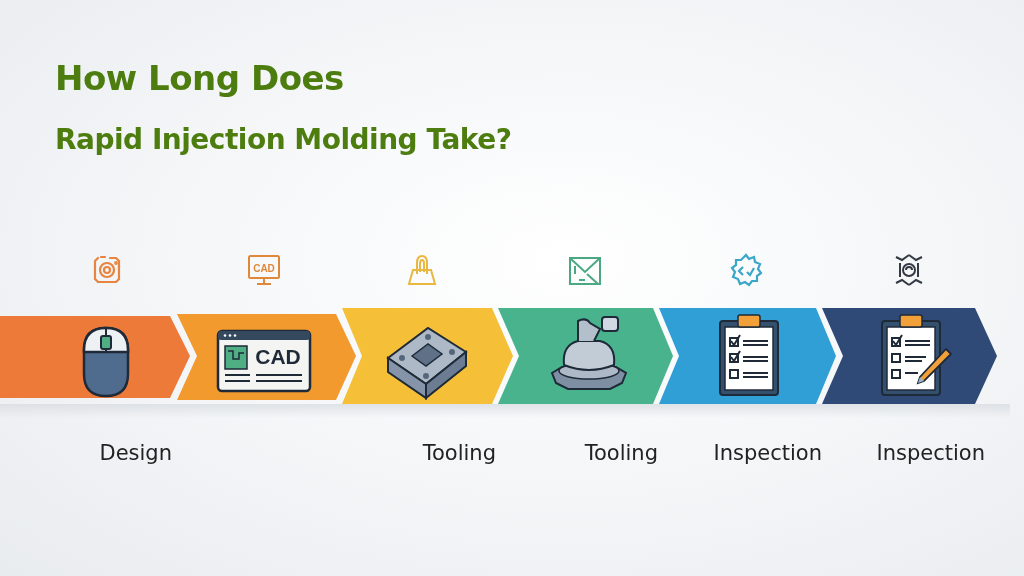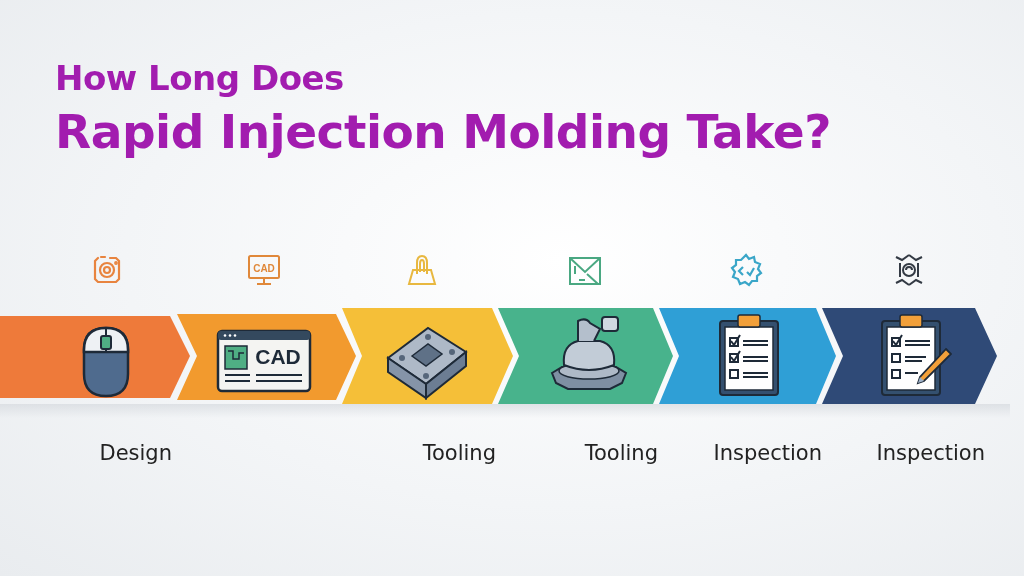--- a/index.html
+++ b/index.html
@@ -1,22 +1,22 @@
 <!DOCTYPE html>
 <html><head>
 <meta charset="utf-8">
 <style>
   html,body{margin:0;padding:0;}
   body{width:1024px;height:576px;overflow:hidden;position:relative;
        background:radial-gradient(ellipse at 55% 45%, #ffffff 0%, #f3f5f7 55%, #e9ecef 100%);
        font-family:"Liberation Sans", sans-serif;}
-  .title{position:absolute;left:55px;top:58px;color:#a21caf;font-weight:bold;
+  .title{position:absolute;left:55px;top:58px;color:#4d7c0f;font-weight:bold;
          font-family:"DejaVu Sans", sans-serif;letter-spacing:-0.5px;}
   .title .l1{font-size:34px;line-height:40px;display:block;}
-  .title .l2{font-size:47px;line-height:44px;display:block;margin-top:12px;}
+  .title .l2{font-size:28px;line-height:44px;display:block;margin-top:20px;}
   .top-icon{position:absolute;top:252px;width:36px;height:36px;}
   .band{position:absolute;top:306px;height:100px;left:0;width:1024px;}
   .lbl{position:absolute;top:441px;font-size:21px;color:#222;width:140px;text-align:right;
        font-family:"DejaVu Sans", sans-serif;}
   .shadow{position:absolute;top:404px;left:0;width:1010px;height:14px;
           background:linear-gradient(#d5d9de,rgba(230,233,236,0));opacity:.7;}
 </style>
 </head>
 <body>
 

